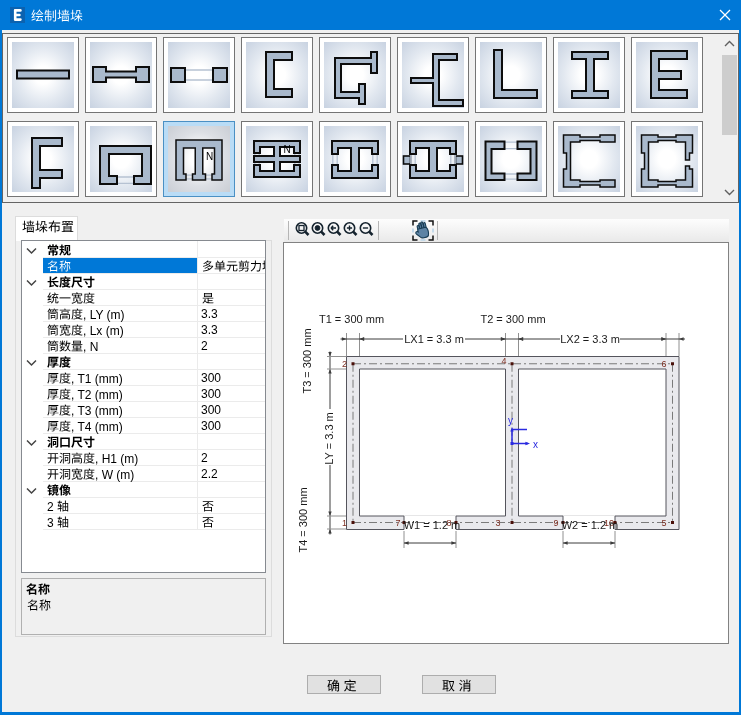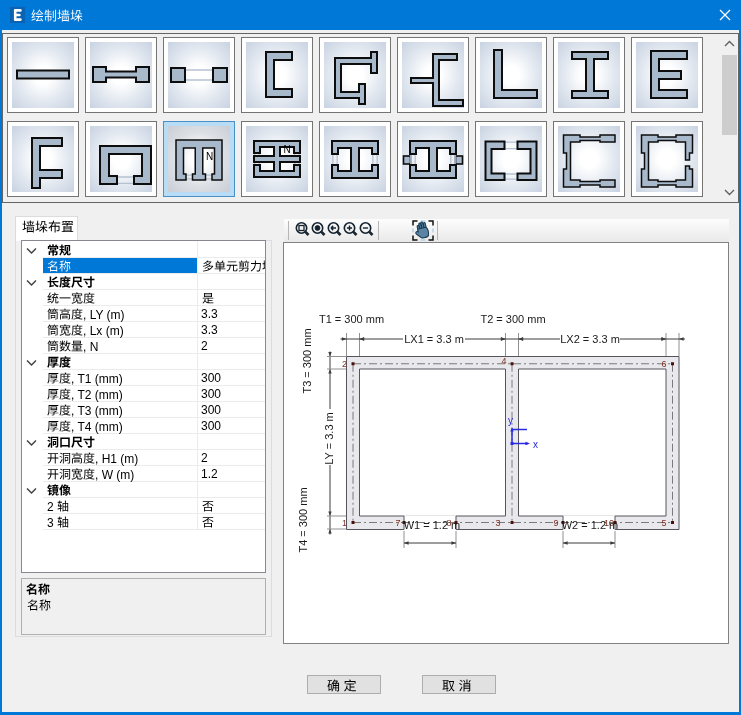--- a/index.html
+++ b/index.html
@@ -401,21 +401,21 @@
     </svg>
     <div class="abs" style="left:201px;top:451px;font-size:12px">2</div>
     <div class="abs" style="left:43px;top:481px;width:222px;height:1px;background:#ebebeb"></div>
     <svg style="position:absolute;left:46px;top:467px;" width="90" height="16" font-family:inherit="">
       <use href="#gR5f00" transform="translate(1.00 11.56) scale(0.012000 -0.012000)" fill="#000"></use>
       <use href="#gR6d1e" transform="translate(13.00 11.56) scale(0.012000 -0.012000)" fill="#000"></use>
       <use href="#gR5bbd" transform="translate(25.00 11.56) scale(0.012000 -0.012000)" fill="#000"></use>
       <use href="#gR5ea6" transform="translate(37.00 11.56) scale(0.012000 -0.012000)" fill="#000"></use>
       <text x="49.0" y="11.56" font-size="12px" fill="#000">, W (m)</text>
     </svg>
-    <div class="abs" style="left:201px;top:467px;font-size:12px">1.2</div>
+    <div class="abs" style="left:201px;top:467px;font-size:12px">2.2</div>
     <div class="abs" style="left:43px;top:497px;width:222px;height:1px;background:#ebebeb"></div>
     <svg class="abs" style="left:26px;top:487px" width="11" height="8">
       <path d="M1,1.5 L5.5,6 L10,1.5" stroke="#444" stroke-width="1.5" fill="none"></path>
     </svg>
     <svg style="position:absolute;left:46px;top:483px;" width="26" height="16" font-family:inherit="">
       <use href="#gB955c" transform="translate(1.00 11.56) scale(0.012000 -0.012000)" fill="#000"></use>
       <use href="#gB50cf" transform="translate(13.00 11.56) scale(0.012000 -0.012000)" fill="#000"></use>
     </svg>
     <div class="abs" style="left:43px;top:513px;width:222px;height:1px;background:#ebebeb"></div>
     <svg style="position:absolute;left:46px;top:499px;" width="25" height="16" font-family:inherit="">

